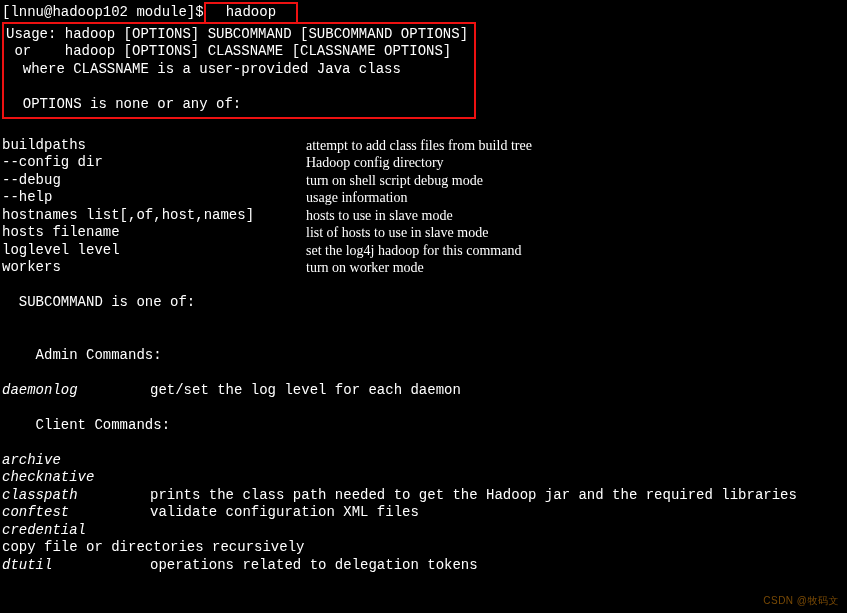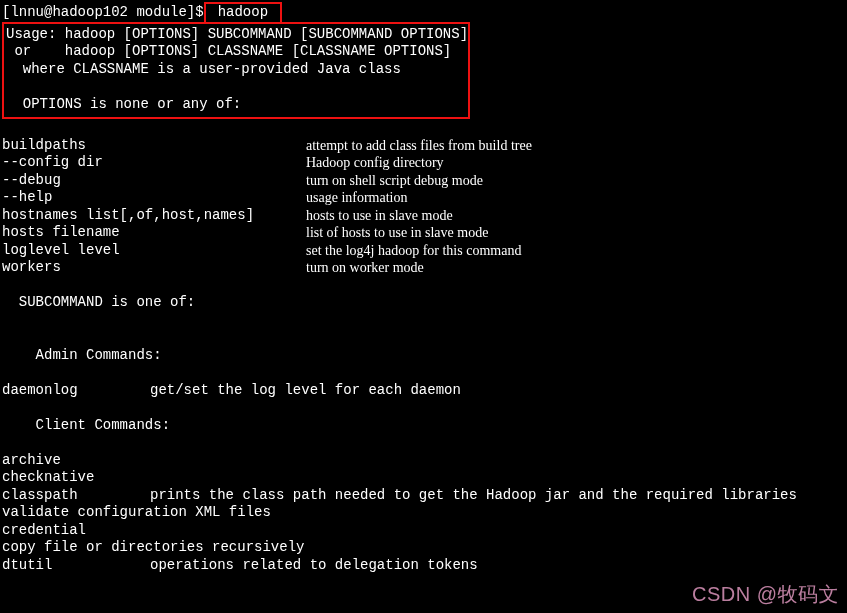--- a/index.html
+++ b/index.html
@@ -18,26 +18,26 @@
   }
   .prompt-row {
     display: inline-block;
   }
   .prompt {
     white-space: pre;
     color: #fff;
   }
   .red-box-cmd {
     border: 2px solid #e11;
-    padding: 0 12px;
+    padding: 0 20px;
     display: inline-block;
   }
   .red-box-usage {
     border: 2px solid #e11;
-    padding: 2px 0 4px 2px;
+    padding: 2px 6px 4px 2px;
     margin-top: -2px;
     display: inline-block;
     white-space: pre;
   }
   .blk {
     white-space: pre;
   }
   .opt-row {
     display: flex;
   }
@@ -48,31 +48,32 @@
   .opt-desc {
     white-space: pre;
     font-family: Liberation Serif, serif;
   }
   .cli-row {
     display: flex;
   }
   .cli-name {
     width: 148px;
     white-space: pre;
+    font-style: italic;
   }
   .cli-desc {
     white-space: pre;
   }
   .watermark {
     position: absolute;
     right: 8px;
     bottom: 6px;
-    color: #f9a8d4;
+    color: #a16207;
     font-family: Arial, sans-serif;
-    font-size: 20px;
+    font-size: 10px;
     opacity: 0.75;
     letter-spacing: 0.5px;
     margin-top: 8px;
   }
 </style>
 </head>
 <body>
 
 
 
@@ -146,20 +147,21 @@
       <span class="cli-name">archive</span>
     </div>
     <div class="cli-row">
       <span class="cli-name">checknative</span>
     </div>
     <div class="cli-row">
       <span class="cli-name">classpath</span>
       <span class="cli-desc">prints the class path needed to get the Hadoop jar and the required libraries</span>
     </div>
     <div class="cli-row">
+      <span class="cli-name">conftest</span>
       <span class="cli-desc">validate configuration XML files</span>
     </div>
     <div class="cli-row">
       <span class="cli-name">credential</span>
     </div>
     <div class="cli-row">
       <span class="cli-desc">copy file or directories recursively</span>
     </div>
     <div class="cli-row">
       <span class="cli-name">dtutil</span>

